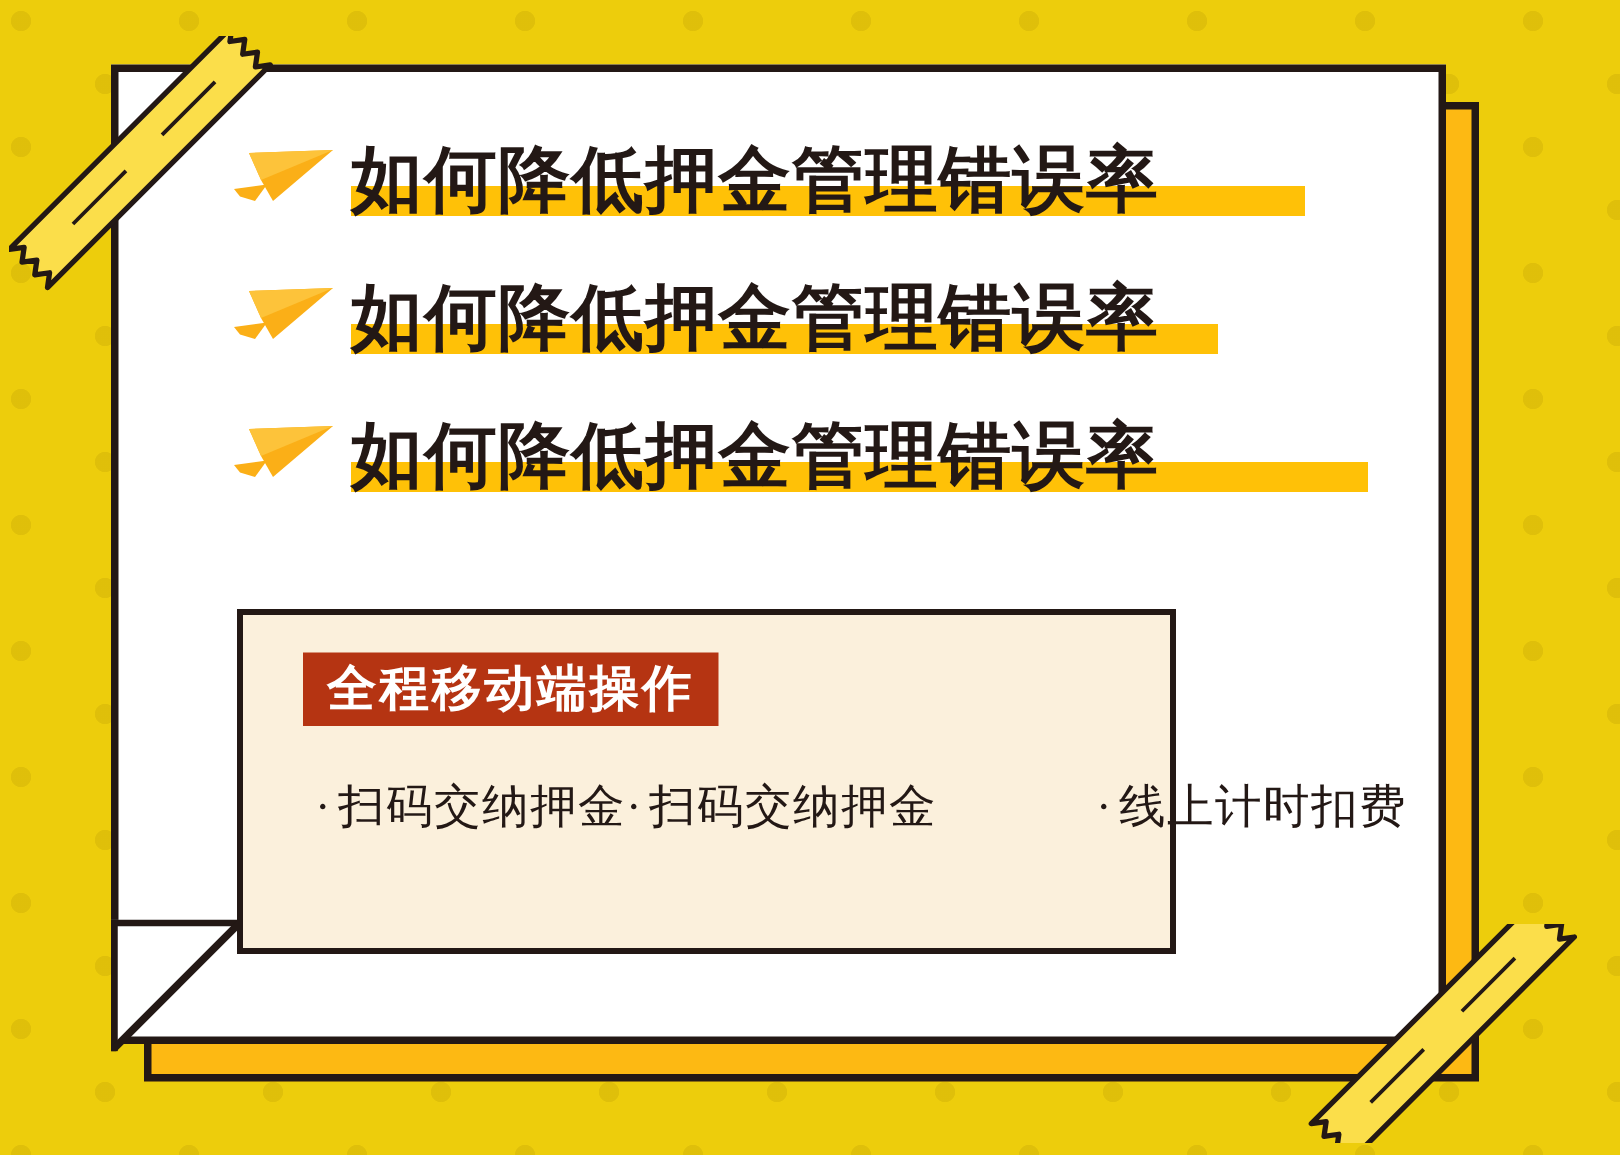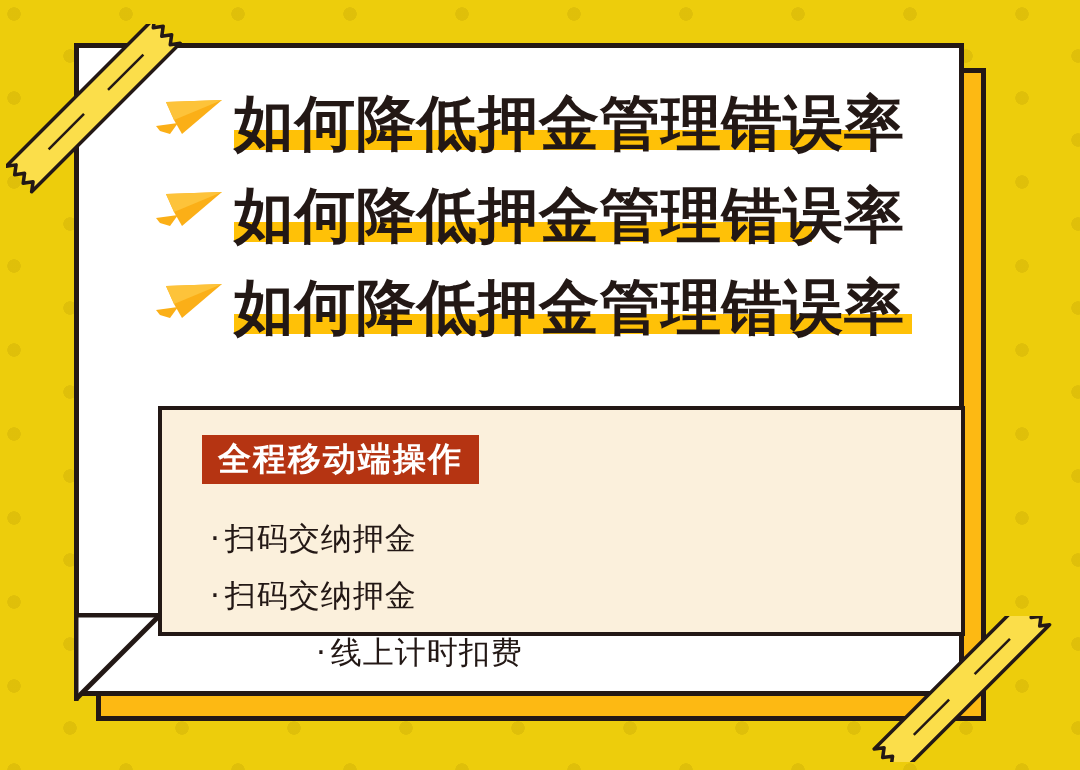--- a/index.html
+++ b/index.html
@@ -102,35 +102,35 @@
     position: absolute;
     left: 0;
     bottom: 4px;
     height: 20px;
     background: #FFC107;
     z-index: 0;
   }
   .title-text {
     position: relative;
     z-index: 1;
-    font-size: 60px;
+    font-size: 48px;
     font-weight: bold;
     color: #231815;
     letter-spacing: 1px;
     line-height: 1;
     white-space: nowrap;
-    font-family: Liberation Serif, serif;
+    font-family: Liberation Mono, monospace;
   }
 
   
   .panel {
     position: absolute;
     left: 158px;
     top: 406px;
-    width: 807px;
+    width: 626px;
     height: 230px;
     background: #FBF0DC;
     border: 4px solid #231815;
     box-sizing: border-box;
   }
   .panel-banner {
     position: absolute;
     left: 40px;
     top: 25px;
     background: #B53412;
@@ -141,22 +141,23 @@
     padding: 7px 16px 9px 16px;
     line-height: 1;
     white-space: nowrap;
   }
   .panel-grid {
     position: absolute;
     left: 48px;
     top: 106px;
     width: 670px;
     display: grid;
-    grid-template-columns: 1fr;
+    grid-template-columns: 1fr 1fr 1fr 1fr;
     row-gap: 12px;
+    font-family: Liberation Serif, serif;
   }
   .panel-item {
     font-size: 31px;
     color: #231815;
     font-weight: 500;
     letter-spacing: 1px;
     white-space: nowrap;
     line-height: 1.45;
   }
   .panel-item .bullet { margin-right: 4px; }

